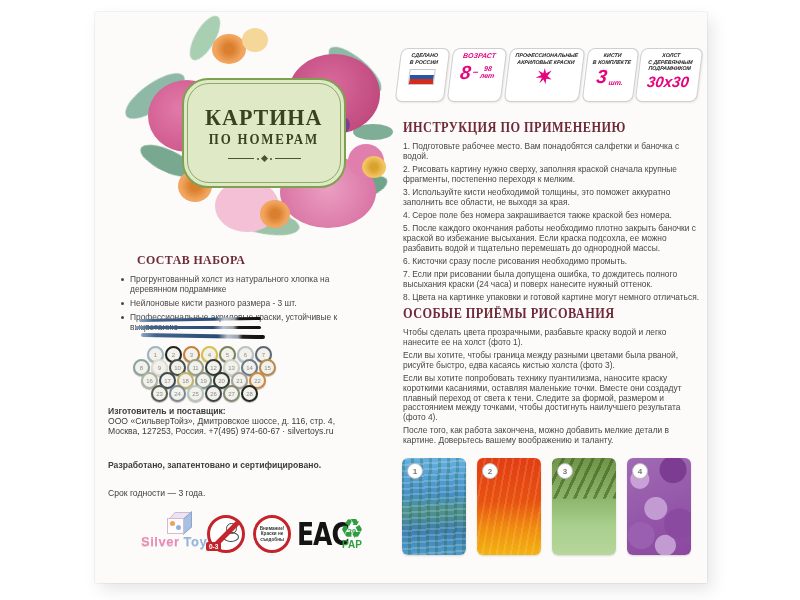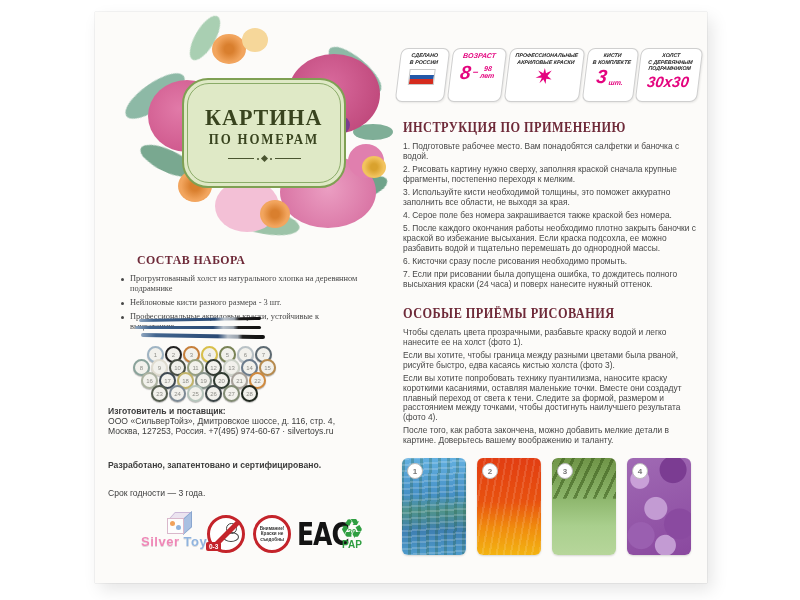--- a/index.html
+++ b/index.html
@@ -25,21 +25,21 @@
   .plaque-div .dt{width:2px;height:2px;border-radius:50%;background:#4a5530;}
   .plaque-div .dm{width:5px;height:5px;background:#4a5530;transform:rotate(45deg);}
 
   
   .mh{font-family:"Liberation Serif",serif;font-weight:bold;color:#6e2a39;font-size:13.5px;
       letter-spacing:.5px;transform:scaleX(.88);transform-origin:left center;white-space:nowrap;}
   .body-txt{font-size:8.4px;line-height:1.16;color:#474747;}
   .body-txt p{margin:0 0 3.5px 0;}
   .kit-list{list-style:none;margin:0;padding:0;}
   .kit-list li{position:relative;padding-left:9px;margin-bottom:4px;font-size:8.4px;
-               line-height:1.2;color:#474747;max-width:235px;font-family:Liberation Serif, serif;}
+               line-height:1.2;color:#474747;max-width:235px;}
   .kit-list li:before{content:"";position:absolute;left:0;top:3.5px;width:3px;height:3px;
                border-radius:50%;background:#474747;}
 
   
   .brush{position:absolute;height:3px;border-radius:2px;
          background:linear-gradient(90deg,#8fa6bf 0%,#41648e 12%,#2a4a74 62%,#b9c2cc 70%,
                     #9aa3ad 78%,#1d1d1d 82%,#111 100%);}
 
   
   .pots{left:38px;top:334px;width:170px;height:64px;}
@@ -308,20 +308,21 @@
 
   <div class="abs mh" style="left:308px;top:108px;font-size:14px;">ИНСТРУКЦИЯ ПО ПРИМЕНЕНИЮ</div>
   <div class="abs body-txt" style="left:308px;top:130px;width:296px;">
     <p>1. Подготовьте рабочее место. Вам понадобятся салфетки и баночка с водой.</p>
     <p>2. Рисовать картину нужно сверху, заполняя краской сначала крупные фрагменты, постепенно переходя к мелким.</p>
     <p>3. Используйте кисти необходимой толщины, это поможет аккуратно заполнить все области, не выходя за края.</p>
     <p>4. Серое поле без номера закрашивается также краской без номера.</p>
     <p>5. После каждого окончания работы необходимо плотно закрыть баночки с краской во избежание высыхания. Если краска подсохла, ее можно разбавить водой и тщательно перемешать до однородной массы.</p>
     <p>6. Кисточки сразу после рисования необходимо промыть.</p>
     <p>7. Если при рисовании была допущена ошибка, то дождитесь полного высыхания краски (24 часа) и поверх нанесите нужный оттенок.</p>
+    <p>8. Цвета на картинке упаковки и готовой картине могут немного отличаться.</p>
   </div>
 
   <div class="abs mh" style="left:308px;top:294px;font-size:14px;">ОСОБЫЕ ПРИЁМЫ РИСОВАНИЯ</div>
   <div class="abs body-txt" style="left:308px;top:316px;width:296px;">
     <p>Чтобы сделать цвета прозрачными, разбавьте краску водой и легко нанесите ее на холст (фото 1).</p>
     <p>Если вы хотите, чтобы граница между разными цветами была рваной, рисуйте быстро, едва касаясь кистью холста (фото 3).</p>
     <p>Если вы хотите попробовать технику пуантилизма, наносите краску короткими касаниями, оставляя маленькие точки. Вместе они создадут плавный переход от света к тени. Следите за формой, размером и расстоянием между точками, чтобы достигнуть наилучшего результата (фото 4).</p>
     <p>После того, как работа закончена, можно добавить мелкие детали в картине. Доверьтесь вашему воображению и таланту.</p>
   </div>
 

